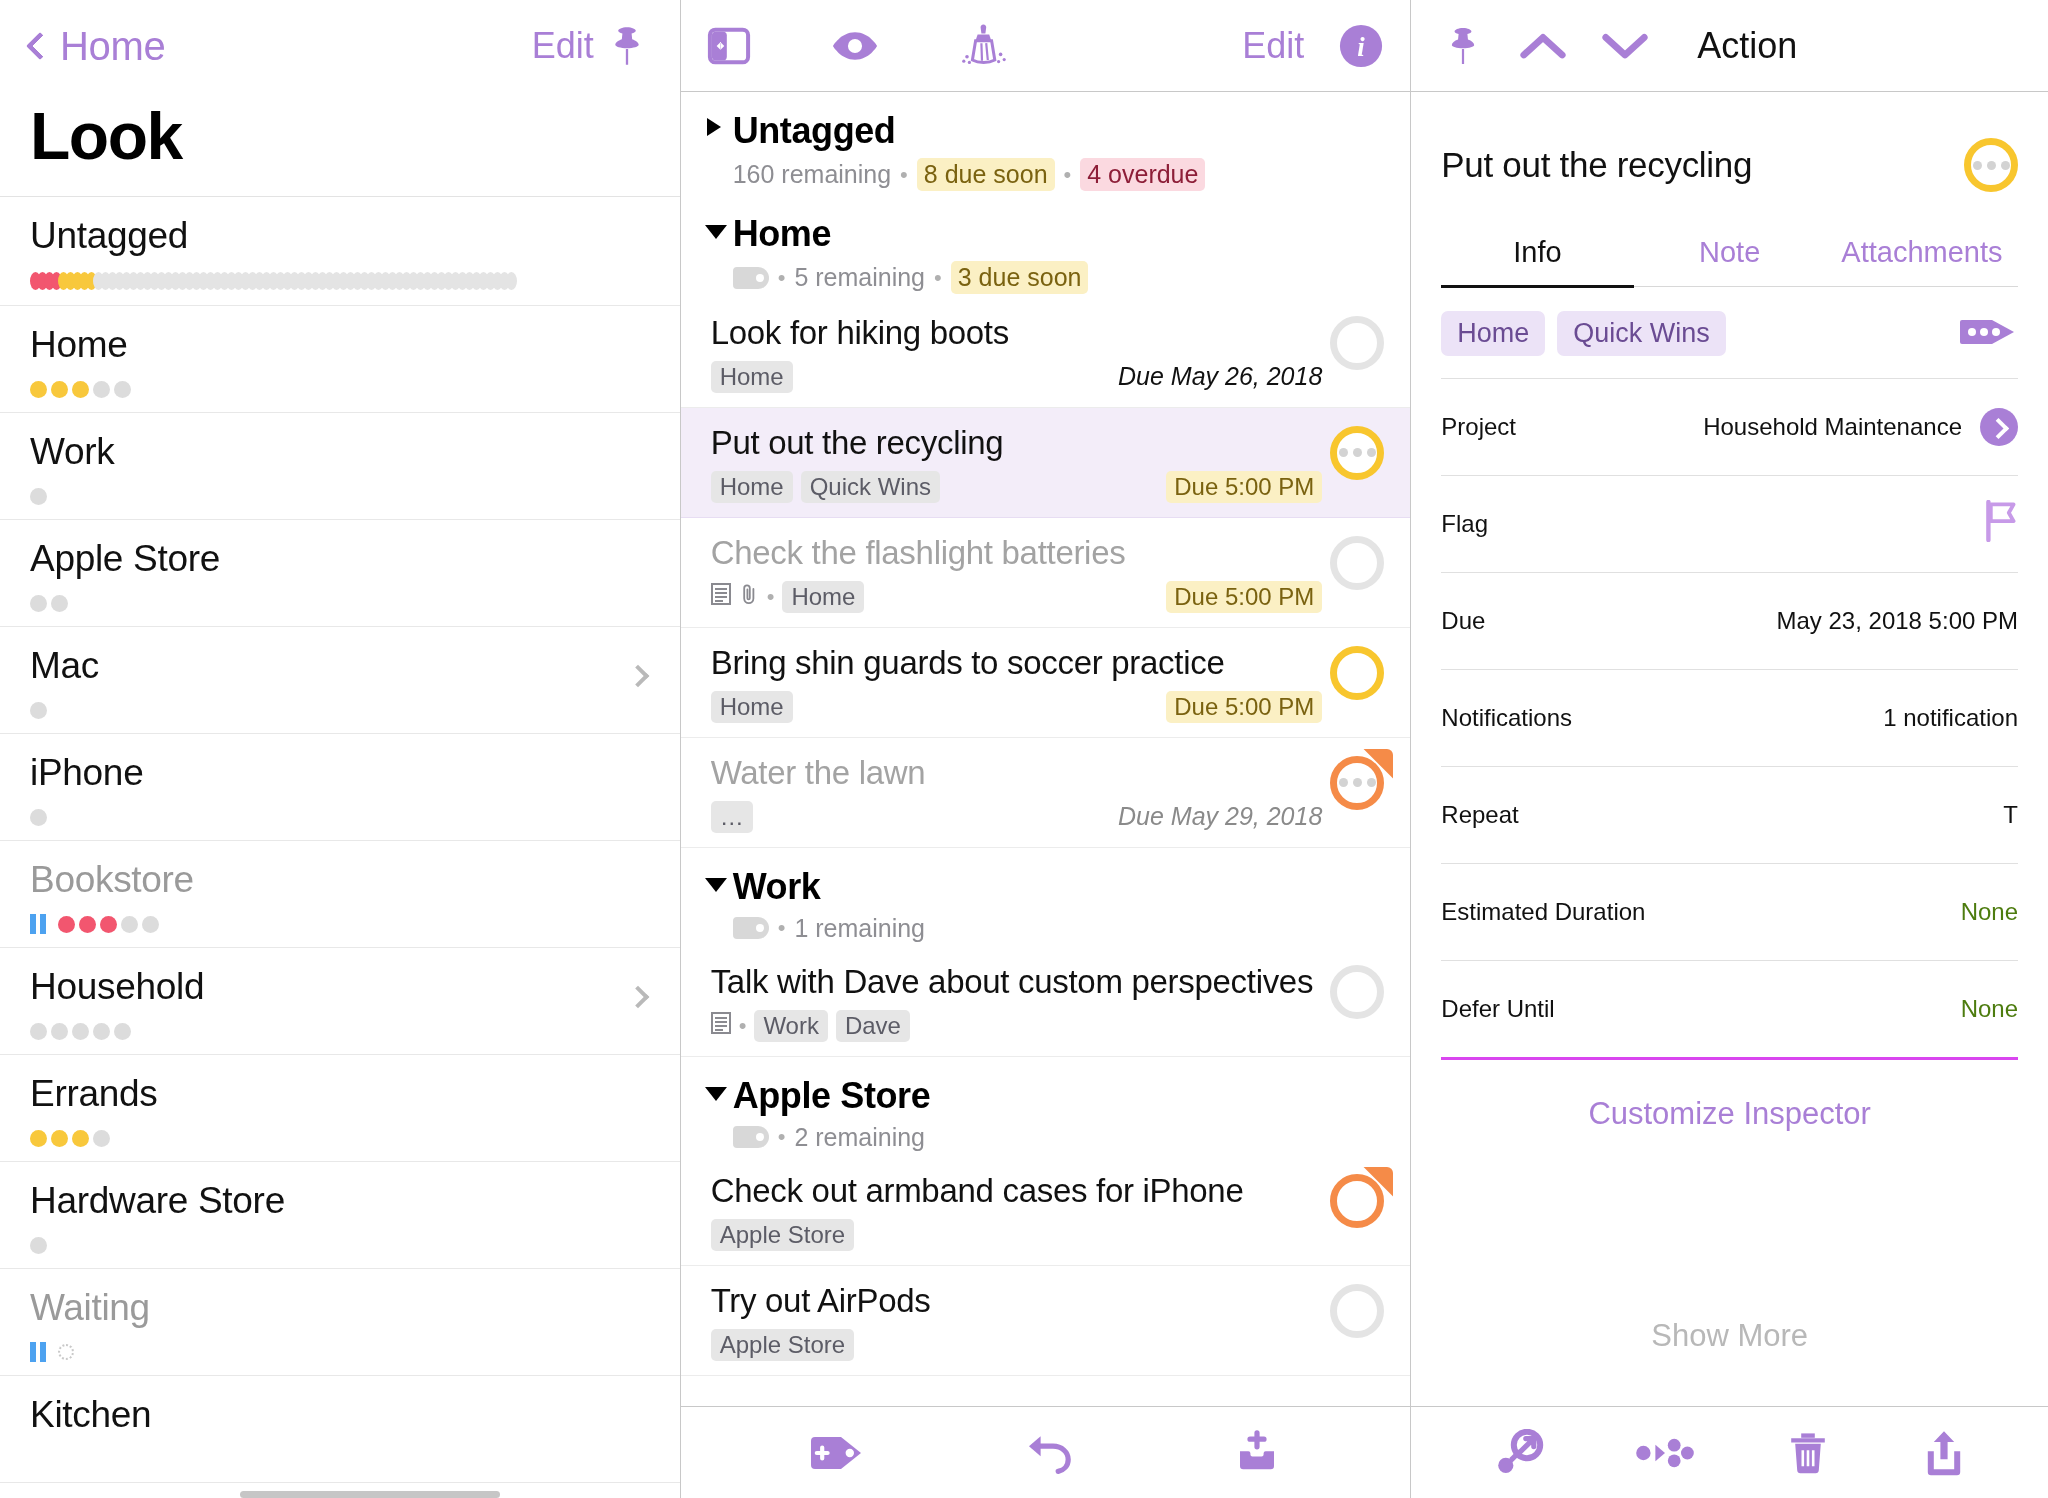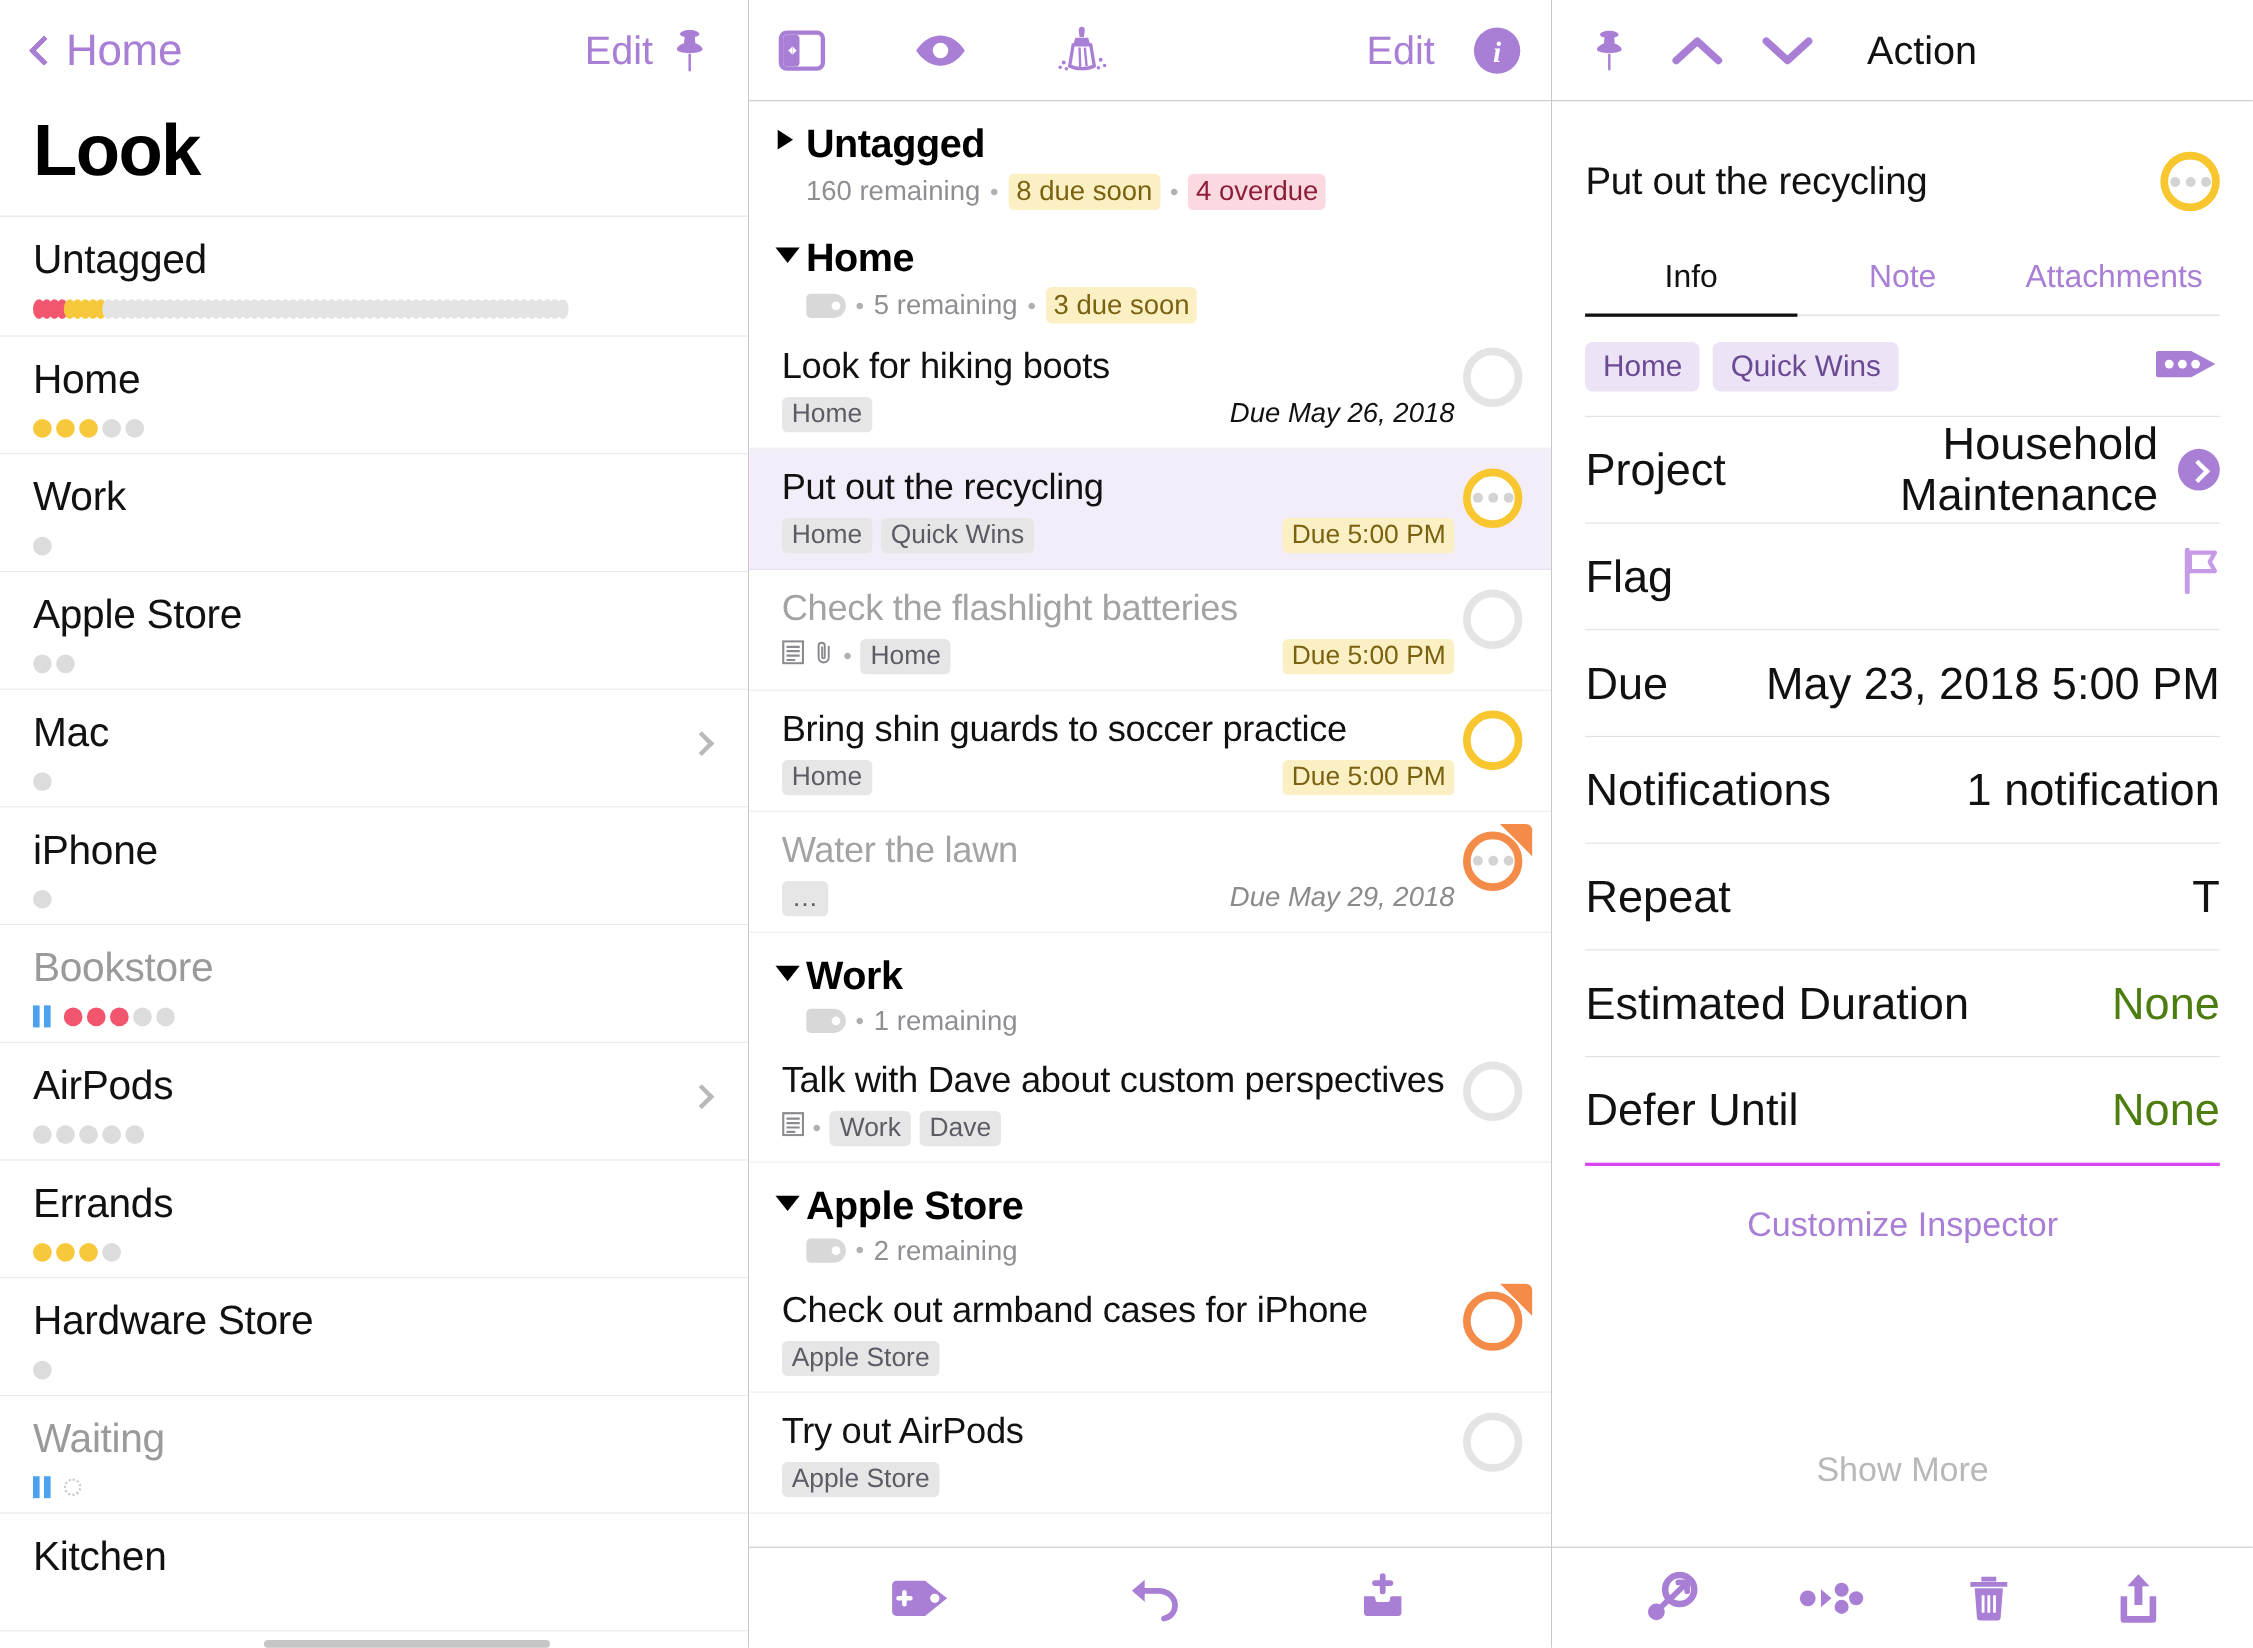--- a/index.html
+++ b/index.html
@@ -187,21 +187,21 @@
 
   .i-tagrow { display: flex; align-items: center; gap: 12px; padding: 24px 0 22px 0; }
   .i-chip {
     background: #ece3f7; color: #6a4b93; border-radius: 7px;
     padding: 7px 16px; font-size: 27px; cursor: pointer;
   }
   .tag-edit-icon { margin-left: auto; cursor: pointer; }
 
   .i-row {
     display: flex; align-items: center; min-height: 97px;
-    border-top: 1px solid #e0e0e0; font-size: 41px; color: #111;
+    border-top: 1px solid #e0e0e0; font-size: 24px; color: #111;
   }
   .i-label { flex: none; }
   .i-value { margin-left: auto; text-align: right; }
   .i-value.none { color: #4d7c0f; }
   .i-arrow {
     width: 38px; height: 38px; border-radius: 50%; background: #a97fd6;
     margin-left: 18px; position: relative; flex: none; cursor: pointer;
   }
   .i-arrow::after {
     content: ""; position: absolute; left: 11px; top: 13px;
@@ -356,21 +356,21 @@
           <div class="dots">
             <span class="pause"></span>
             <span class="dot r"></span>
             <span class="dot r"></span>
             <span class="dot r"></span>
             <span class="dot g"></span>
             <span class="dot g"></span>
           </div>
         </div>
         <div class="tag-row">
-          <div class="tag-name">AirPods</div>
+          <div class="tag-name">Household</div>
           <div class="dots">
             <span class="dot g"></span>
             <span class="dot g"></span>
             <span class="dot g"></span>
             <span class="dot g"></span>
             <span class="dot g"></span>
           </div>
           <div class="chev-right"></div>
         </div>
         <div class="tag-row">

